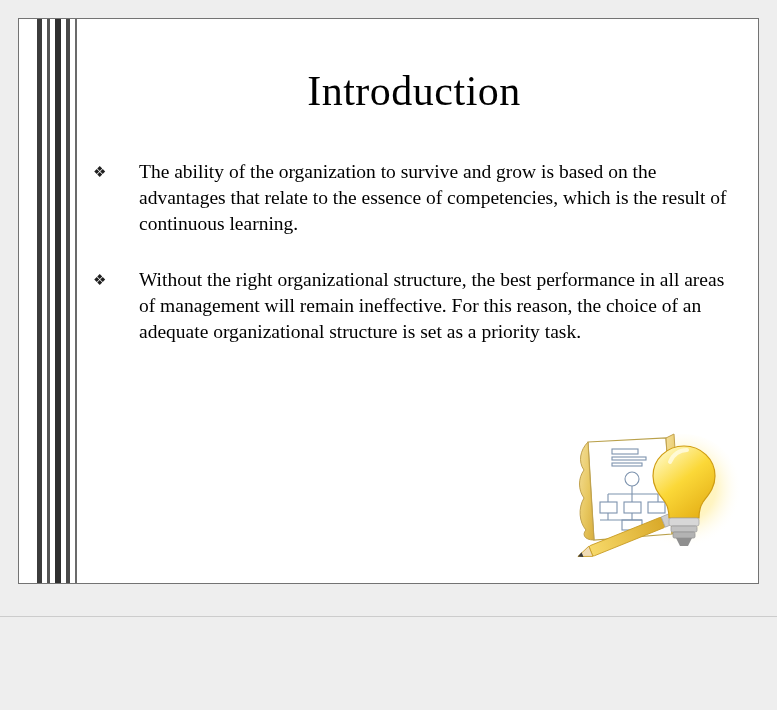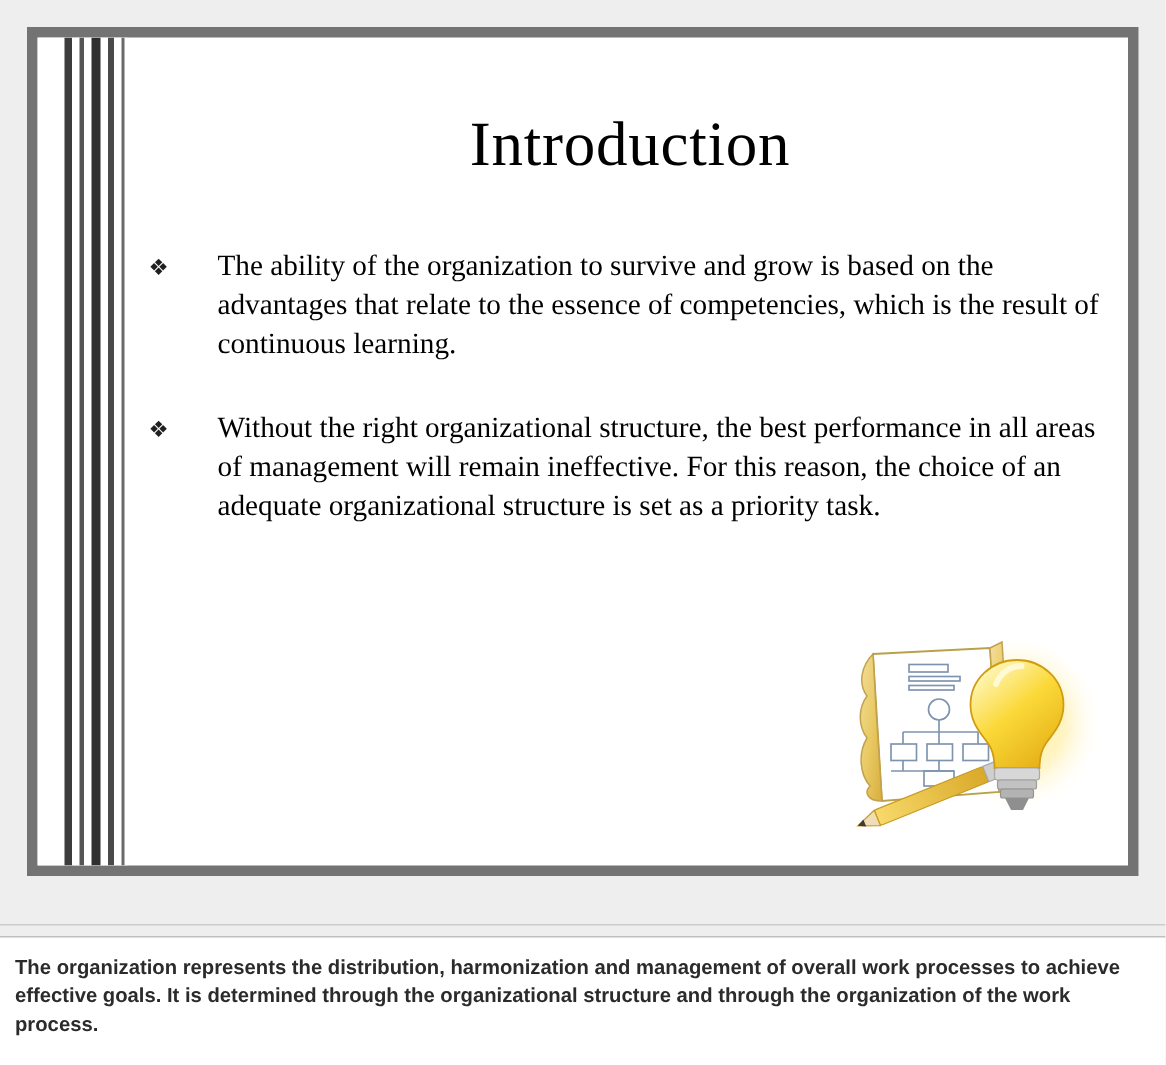--- a/index.html
+++ b/index.html
@@ -22,21 +22,21 @@
   }
 
   
   .slide-wrap {
     position: absolute;
     left: 18px;
     top: 18px;
     width: 741px;
     height: 566px;
     background: #ffffff;
-    border: 7px solid #737373;
+    border: 1px solid #737373;
     box-sizing: border-box;
     overflow: hidden;
   }
 
   .slide-stripes {
     position: absolute;
     left: 0;
     top: 0;
     width: 60px;
     height: 100%;
@@ -223,17 +223,14 @@
         <rect x="101" y="110" width="26" height="6" rx="1.5" fill="#c2c2c2" stroke="#9d9d9d" stroke-width="0.8"></rect>
         <rect x="103" y="116" width="22" height="6" rx="1.5" fill="#b3b3b3" stroke="#949494" stroke-width="0.8"></rect>
         <path d="M106 122 L122 122 L118 130 L110 130 Z" fill="#8f8f8f"></path>
       </svg>
     </div>
 
   </div>
 
   <div class="caption-sep"></div>
 
-  <div class="caption-box">
-    <div class="caption-text">The organization represents the distribution, harmonization and management of overall work processes to achieve effective goals. It is determined through the organizational structure and through the organization of the work process.</div>
-  </div>
 
 </div>
 
 </body></html>

